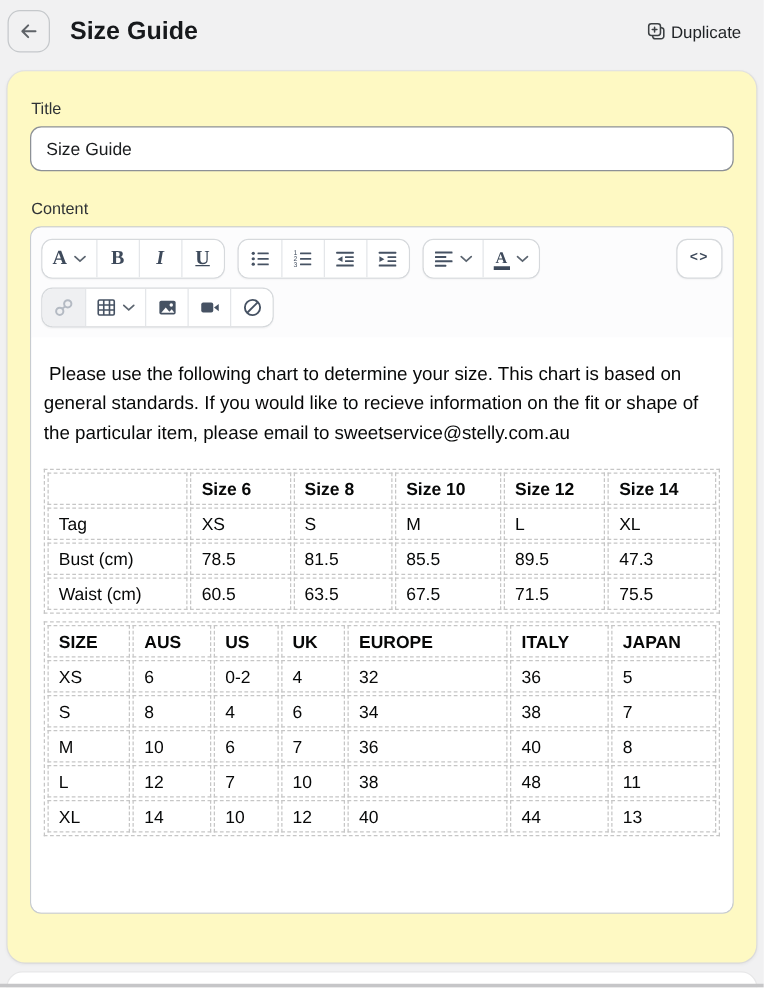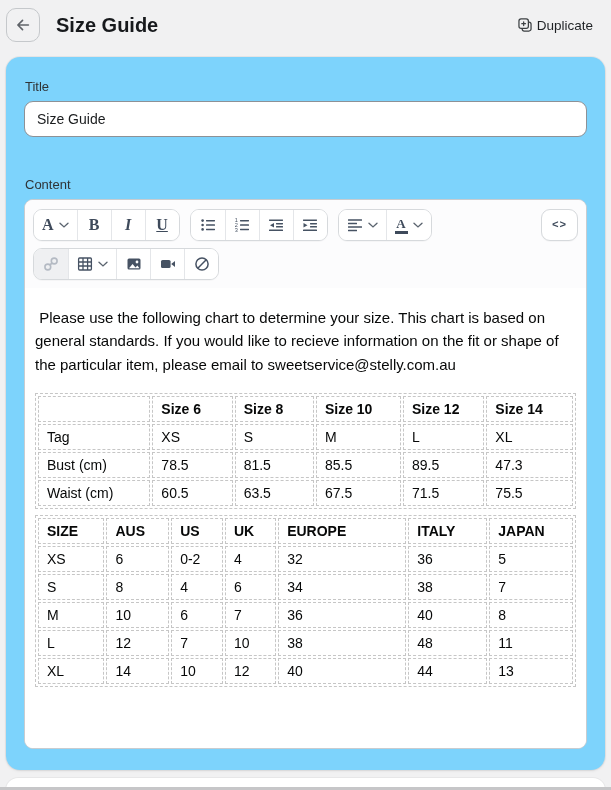--- a/index.html
+++ b/index.html
@@ -22,30 +22,30 @@
   }
   .page-title { font-size: 20px; font-weight: 700; color: #17191c; margin-left: 16px; }
   .duplicate-btn {
     margin-left: auto; display: flex; align-items: center; gap: 4px;
     background: none; border: none; font-family: inherit;
     font-size: 13.5px; font-weight: 500; color: #1f2225; cursor: pointer; padding: 4px 2px;
   }
 
   
   .card {
-    margin: 7px 6px 0; height: 713px; background: #7dd3fc; border-radius: 14px;
+    margin: 7px 6px 0; height: 713px; background: #fef9c3; border-radius: 14px;
     box-shadow: 0 0 0 1px rgba(0,0,0,.045), 0 1px 3px rgba(0,0,0,.08);
     padding: 22px 18px 0;
   }
   .field-label { font-size: 13px; color: #2f3336; margin: 0 0 7px 1px; }
   .text-input {
     width: 100%; height: 36px; border: 1px solid #8d9196; border-radius: 9px;
     padding: 0 12px; font-size: 14px; color: #1a1c1e; font-family: inherit; background: #fff;
   }
-  .content-label { margin-top: 40px; }
+  .content-label { margin-top: 22px; }
 
   
   .editor { border: 1px solid #c8ccd0; border-radius: 9px; margin-top: 0; overflow: hidden; background: #fff; }
   .toolbar { padding: 9px 8px 1px; background: #fcfcfd; }
   .tb-row { display: flex; align-items: center; margin-bottom: 7px; }
   .tb-group {
     display: inline-flex; border: 1px solid #d6d9dc; border-radius: 9px;
     background: #fff; overflow: hidden; margin-right: 10px;
     box-shadow: 0 1px 1px rgba(0,0,0,.03);
   }

